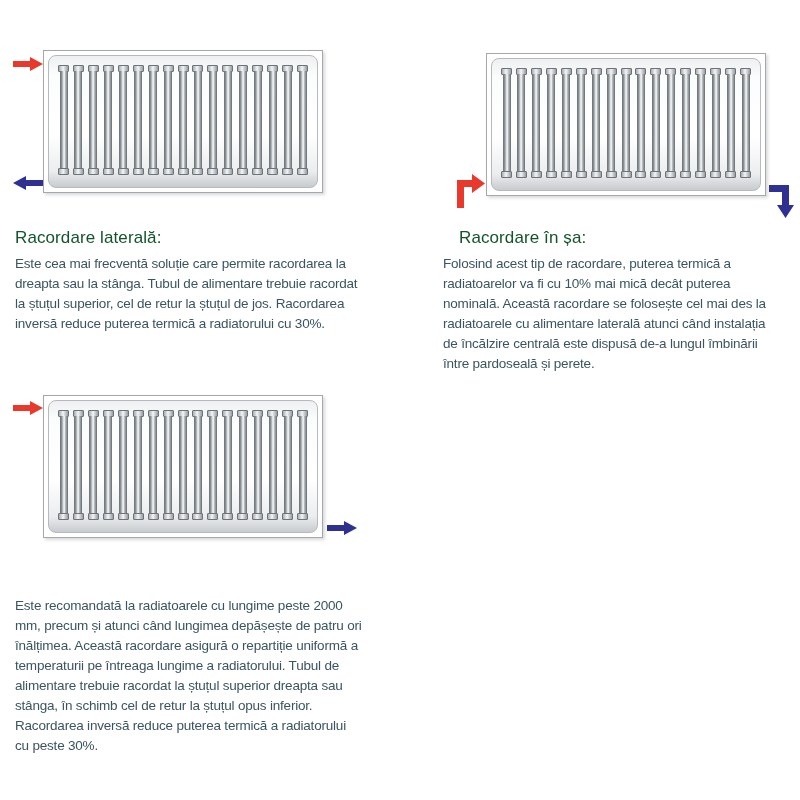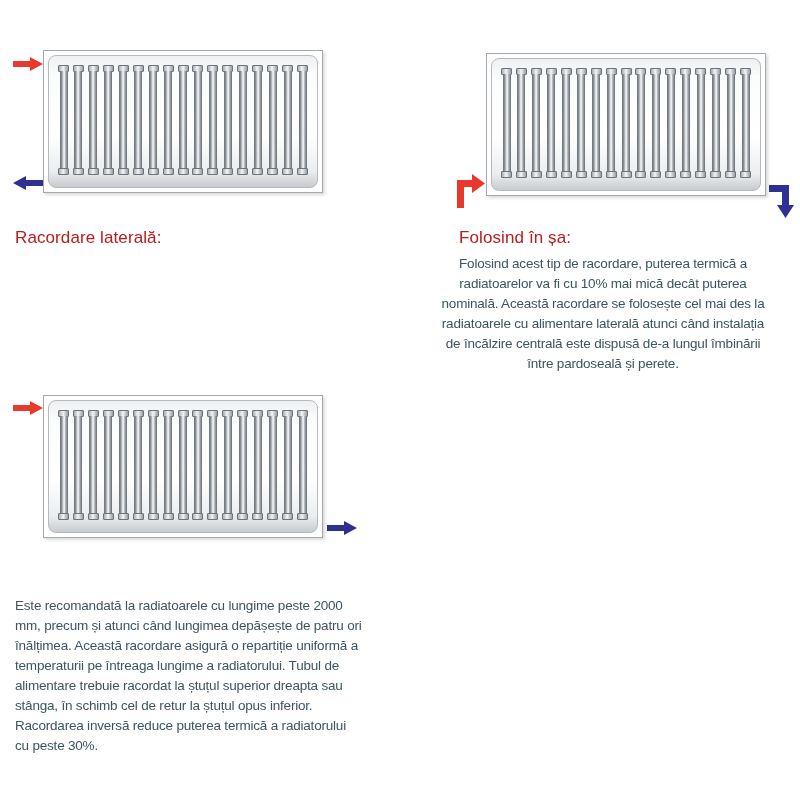--- a/index.html
+++ b/index.html
@@ -56,21 +56,21 @@
     border-left: 1px solid #74797e;
     border-right: 1px solid #74797e;
     background: linear-gradient(90deg, #747a7f 0%, #b7bcc0 28%, #ffffff 52%, #b7bcc0 74%, #84898e 100%);
     margin-top: -1px;
     margin-bottom: -1px;
   }
 
   
   .heading {
     font-size: 17px;
-    color: #b91c1c;
+    color: #14532d;
     letter-spacing: 0.1px;
   }
   .para {
     font-size: 13.5px;
     line-height: 20px;
     color: #3a555f;
     letter-spacing: -0.2px;
   }
 
   .arrow-svg { display: block; }
@@ -175,20 +175,21 @@
     <svg class="arrow-svg" width="30" height="16" viewBox="0 0 30 16">
       <polygon points="0,5 17,5 17,1 30,8 17,15 17,11 0,11" fill="var(--supply-red)"></polygon>
     </svg>
   </div>
   <div class="abs" style="left:13px; top:175px;">
     <svg class="arrow-svg" width="30" height="16" viewBox="0 0 30 16">
       <polygon points="30,5 13,5 13,1 0,8 13,15 13,11 30,11" fill="var(--return-blue)"></polygon>
     </svg>
   </div>
   <div class="abs heading" style="left:15px; top:228px;">Racordare laterală:</div>
+  <div class="abs para" style="left:15px; top:254px; width:348px;">Este cea mai frecventă soluție care permite racordarea la dreapta sau la stânga. Tubul de alimentare trebuie racordat la ștuțul superior, cel de retur la ștuțul de jos. Racordarea inversă reduce puterea termică a radiatorului cu 30%.</div>
 
   <div class="abs" style="left:486px; top:53px;">
     <div class="radiator">
       <div class="rad-inner">
           <div class="fin">
             <div class="fin-cap"></div>
             <div class="fin-shaft"></div>
             <div class="fin-cap"></div>
           </div>
           <div class="fin">
@@ -277,22 +278,22 @@
   <div class="abs" style="left:455px; top:168px;">
     <svg class="arrow-svg" width="30" height="40" viewBox="0 0 30 40">
       <path d="M2 40 V12 H17 V6 L30 15.5 L17 25 V19 H9 V40 Z" fill="var(--supply-red)"></path>
     </svg>
   </div>
   <div class="abs" style="left:769px; top:181px;">
     <svg class="arrow-svg" width="32" height="38" viewBox="0 0 32 38">
       <path d="M0 4 H20 V24 H25 L16.5 37 L8 24 H13 V11 H0 Z" fill="var(--return-blue)"></path>
     </svg>
   </div>
-  <div class="abs heading" style="left:459px; top:228px;">Folosind în șa:</div>
-  <div class="abs para" style="left:434px; top:254px; width:338px;text-align:center;">Folosind acest tip de racordare, puterea termică a radiatoarelor va fi cu 10% mai mică decât puterea nominală. Această racordare se folosește cel mai des la radiatoarele cu alimentare laterală atunci când instalația de încălzire centrală este dispusă de-a lungul îmbinării între pardoseală și perete.</div>
+  <div class="abs heading" style="left:459px; top:228px;">Racordare în șa:</div>
+  <div class="abs para" style="left:443px; top:254px; width:338px;">Folosind acest tip de racordare, puterea termică a radiatoarelor va fi cu 10% mai mică decât puterea nominală. Această racordare se folosește cel mai des la radiatoarele cu alimentare laterală atunci când instalația de încălzire centrală este dispusă de-a lungul îmbinării între pardoseală și perete.</div>
 
   <div class="abs" style="left:43px; top:395px;">
     <div class="radiator">
       <div class="rad-inner">
           <div class="fin">
             <div class="fin-cap"></div>
             <div class="fin-shaft"></div>
             <div class="fin-cap"></div>
           </div>
           <div class="fin">

